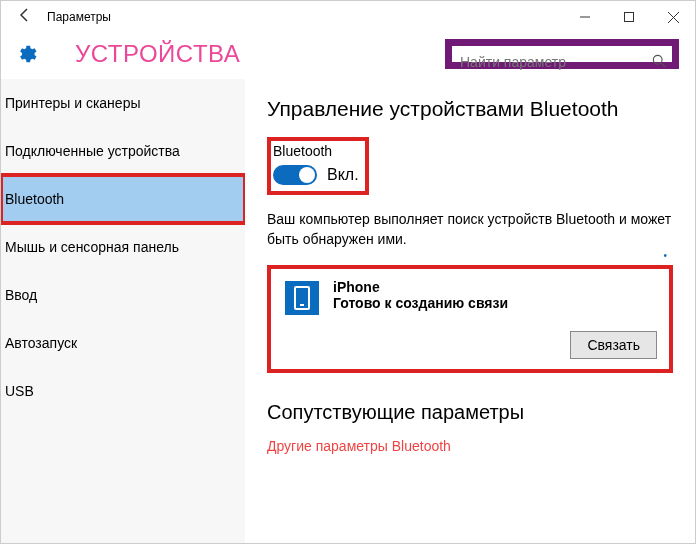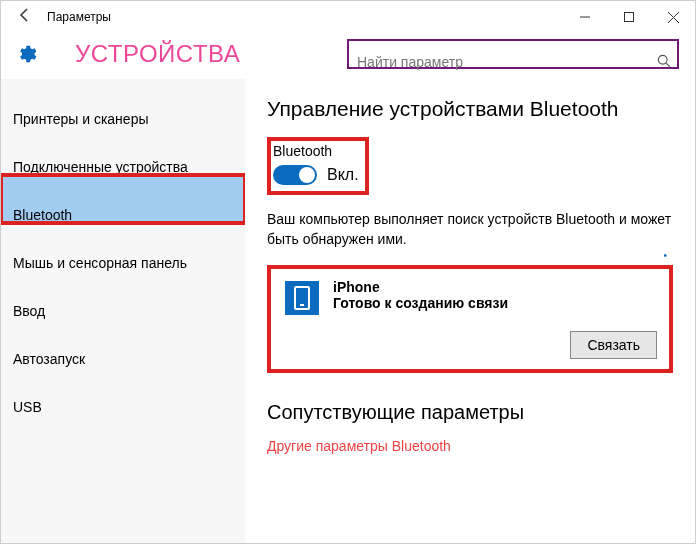--- a/index.html
+++ b/index.html
@@ -62,23 +62,23 @@
   }
   .page-heading {
     font-size: 24px;
     letter-spacing: 0.5px;
     color: #ec4899;
     font-weight: 400;
     margin-left: 24px;
   }
   .search-box {
     margin-left: auto;
-    width: 332px;
+    width: 234px;
     height: 30px;
-    border: 2px solid #701a75;
+    border: 7px solid #701a75;
     padding: 16px 28px 0 8px;
     font-size: 14px;
     color: #777;
     position: relative;
     display: flex;
     align-items: center;
     background: #fff;
   }
   .search-icon {
     position: absolute;
@@ -90,22 +90,22 @@
     height: calc(100% - 76px);
   }
   .sidebar {
     width: 244px;
     background: #f7f7f7;
     border-right: 0;
   }
   .side-item {
     height: 48px;
     display: flex;
-    align-items: flex-end;
-    padding-left: 12px;
+    align-items: center;
+    padding-left: 4px;
     font-size: 14px;
     color: #000;
     cursor: pointer;
   }
   .side-item.selected {
     background: #a3cdf0;
   }
   .hl-red { outline: 4px solid #dd2222; outline-offset: -2px; }
   .content {
     flex: 1;

